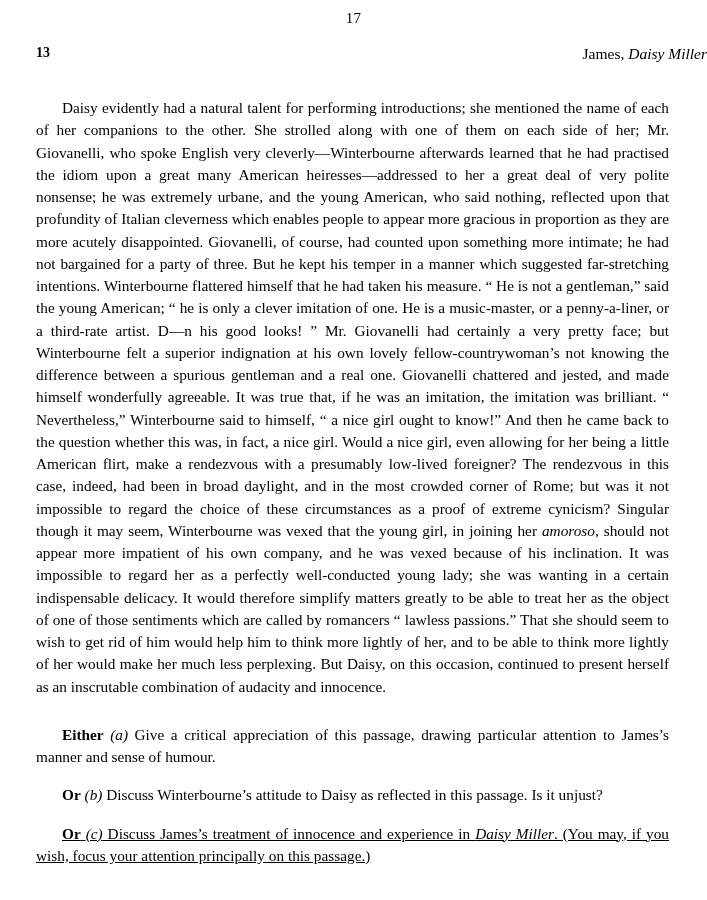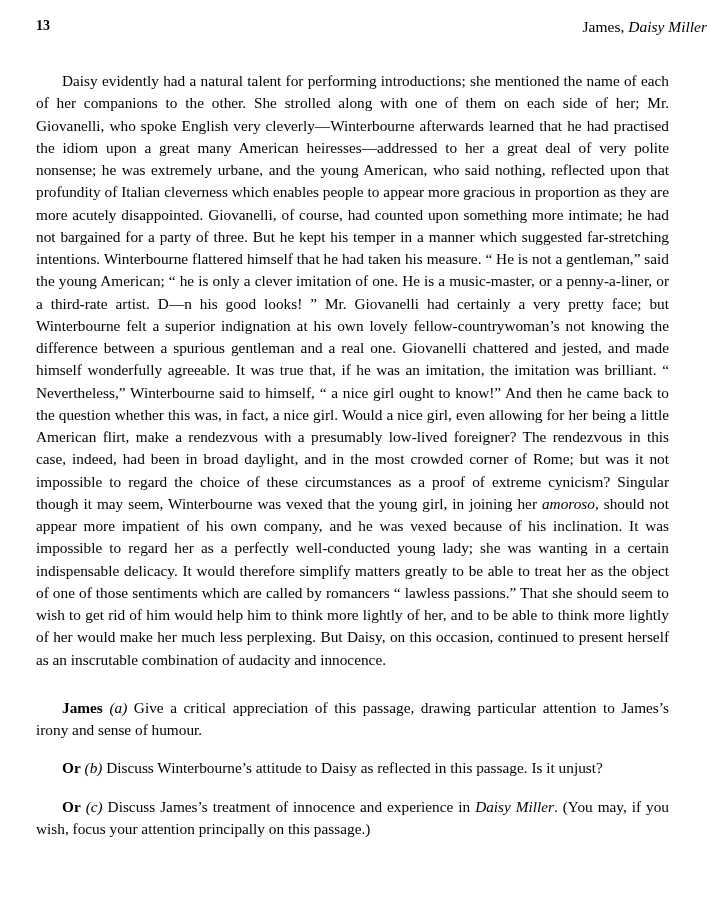--- a/index.html
+++ b/index.html
@@ -69,43 +69,45 @@
     font-size: 15.3px;
     line-height: 1.455;
     text-align: justify;
   }
   .questions p {
     margin: 0 0 16px 0;
     text-indent: 26px;
   }
   .questions p:last-child {
     margin-bottom: 4px;
+    text-decoration: underline;
   }
   .qlabel {
     font-weight: bold;
   }
 </style>
 </head>
 <body>
 
 <div class="page">
 
+  <div class="page-number">17</div>
 
   <div class="header-row">
     <span class="question-number">13</span>
     <span class="header-title"><span>James, </span><span class="italic">Daisy Miller</span></span>
   </div>
 
   <div class="passage">
     <p><span>Daisy evidently had a natural talent for performing introductions; she mentioned the name of each of her companions to the other. She strolled along with one of them on each side of her; Mr. Giovanelli, who spoke English very cleverly—Winterbourne afterwards learned that he had practised the idiom upon a great many American heiresses—addressed to her a great deal of very polite nonsense; he was extremely urbane, and the young American, who said nothing, reflected upon that profundity of Italian cleverness which enables people to appear more gracious in proportion as they are more acutely disappointed. Giovanelli, of course, had counted upon something more intimate; he had not bargained for a party of three. But he kept his temper in a manner which suggested far-stretching intentions. Winterbourne flattered himself that he had taken his measure. “ He is not a gentleman,” said the young American; “ he is only a clever imitation of one. He is a music-master, or a penny-a-liner, or a third-rate artist. D—n his good looks! ” Mr. Giovanelli had certainly a very pretty face; but Winterbourne felt a superior indignation at his own lovely fellow-countrywoman’s not knowing the difference between a spurious gentleman and a real one. Giovanelli chattered and jested, and made himself wonderfully agreeable. It was true that, if he was an imitation, the imitation was brilliant. “ Nevertheless,” Winterbourne said to himself, “ a nice girl ought to know!” And then he came back to the question whether this was, in fact, a nice girl. Would a nice girl, even allowing for her being a little American flirt, make a rendezvous with a presumably low-lived foreigner? The rendezvous in this case, indeed, had been in broad daylight, and in the most crowded corner of Rome; but was it not impossible to regard the choice of these circumstances as a proof of extreme cynicism? Singular though it may seem, Winterbourne was vexed that the young girl, in joining her </span><span class="italic">amoroso</span><span>, should not appear more impatient of his own company, and he was vexed because of his inclination. It was impossible to regard her as a perfectly well-conducted young lady; she was wanting in a certain indispensable delicacy. It would therefore simplify matters greatly to be able to treat her as the object of one of those sentiments which are called by romancers “ lawless passions.” That she should seem to wish to get rid of him would help him to think more lightly of her, and to be able to think more lightly of her would make her much less perplexing. But Daisy, on this occasion, continued to present herself as an inscrutable combination of audacity and innocence.</span></p>
   </div>
 
   <div class="questions">
 
-    <p><span class="qlabel">James</span> <span class="italic">(a)</span><span> Give a critical appreciation of this passage, drawing particular attention to James’s irony and sense of humour.</span></p>
+    <p><span class="qlabel">Either</span> <span class="italic">(a)</span><span> Give a critical appreciation of this passage, drawing particular attention to James’s manner and sense of humour.</span></p>
 
     <p><span class="qlabel">Or</span> <span class="italic">(b)</span><span> Discuss Winterbourne’s attitude to Daisy as reflected in this passage. Is it unjust?</span></p>
 
     <p><span class="qlabel">Or</span> <span class="italic">(c)</span><span> Discuss James’s treatment of innocence and experience in </span><span class="italic">Daisy Miller</span><span>. (You may, if you wish, focus your attention principally on this passage.)</span></p>
 
   </div>
 
 </div>
 
 </body></html>

